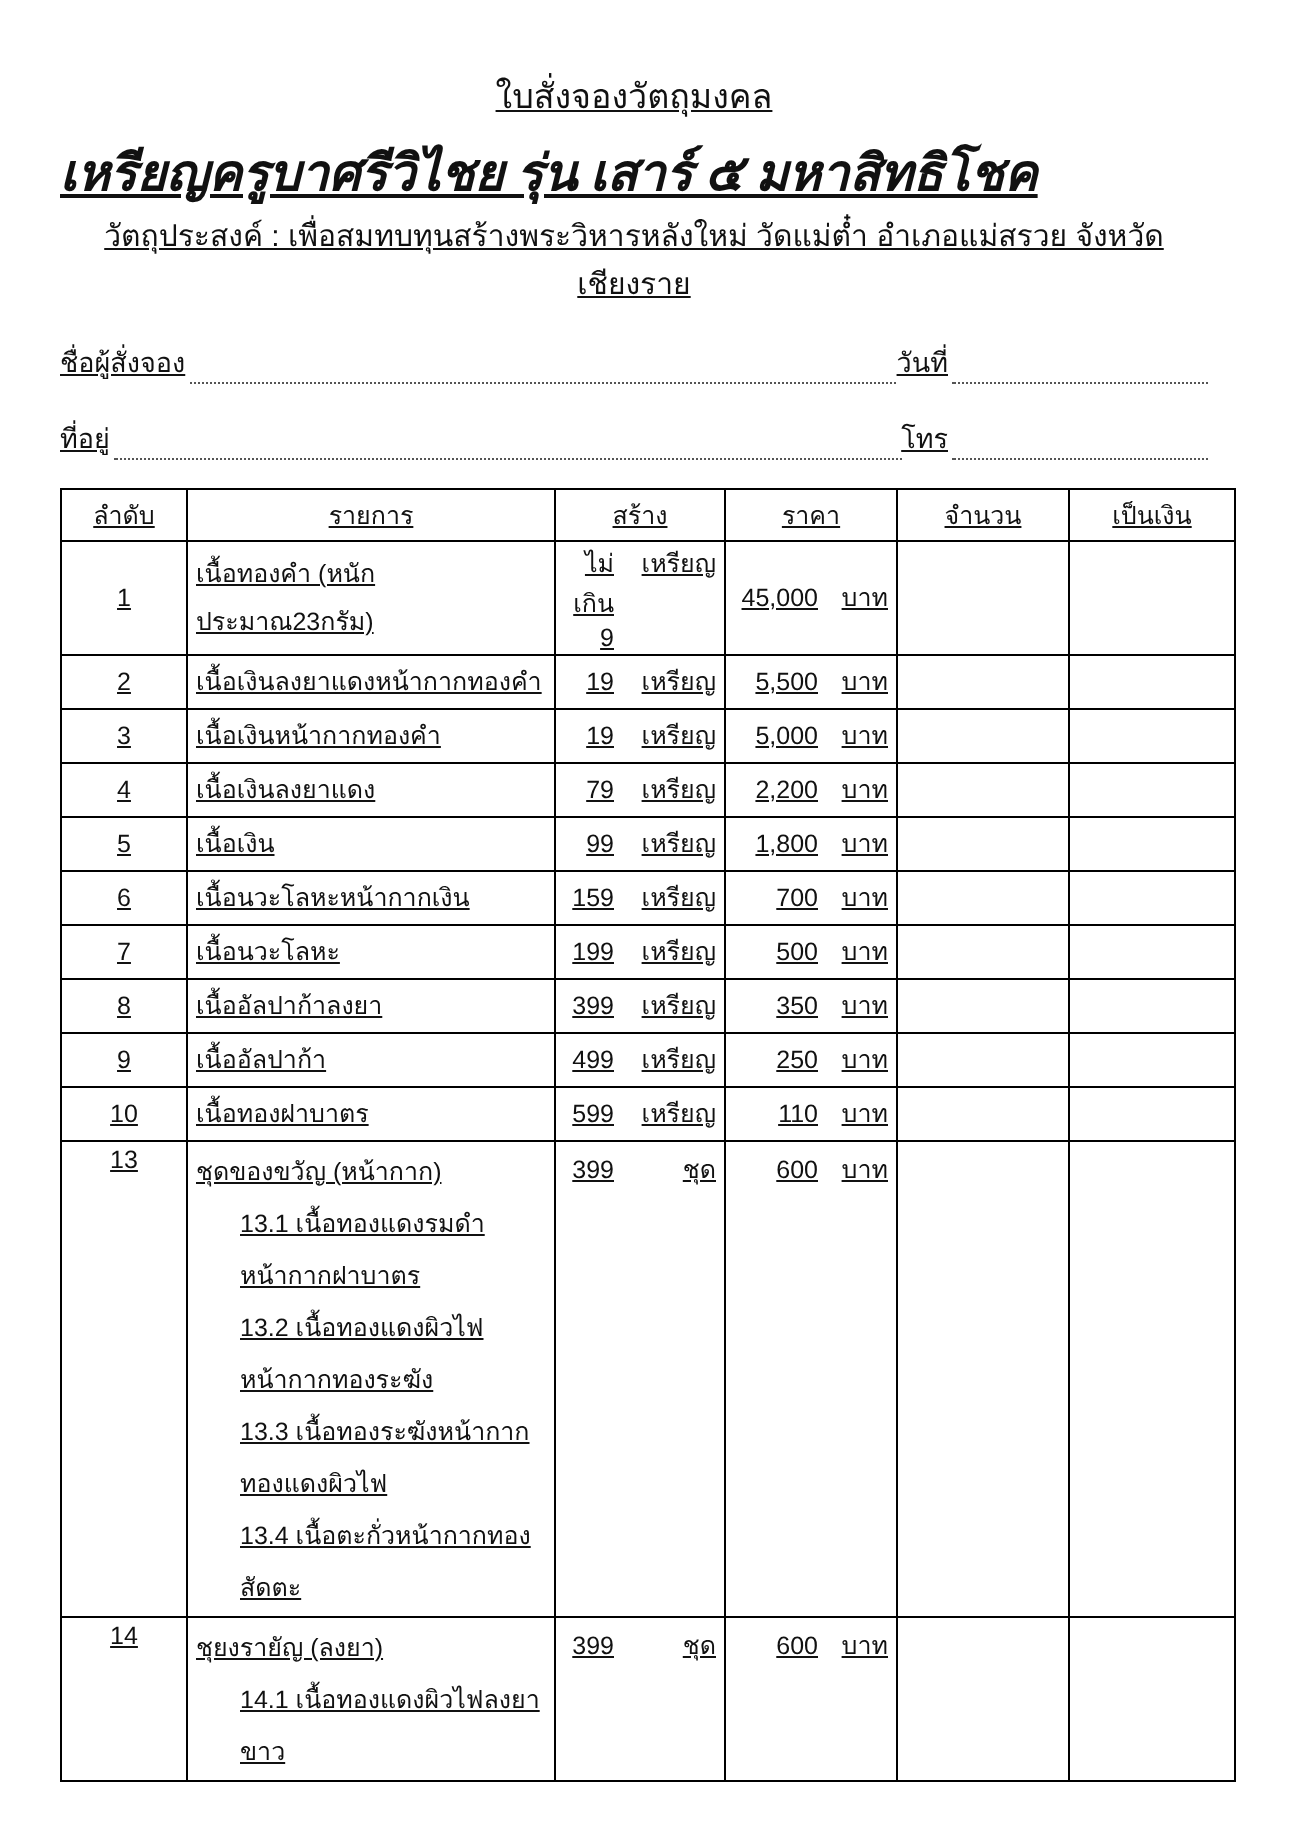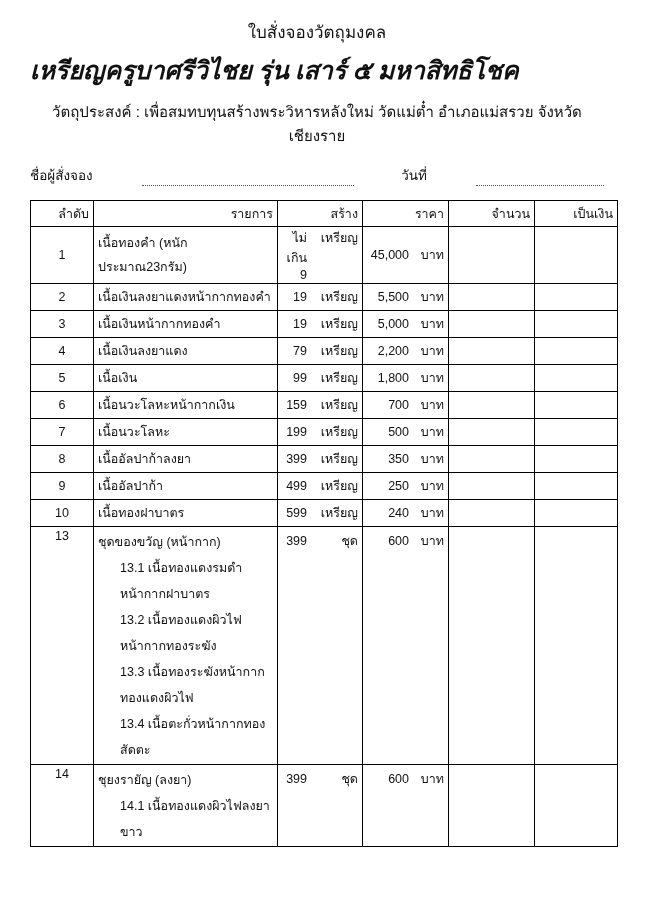--- a/index.html
+++ b/index.html
@@ -3,40 +3,40 @@
 <meta charset="utf-8">
 <style>
   * { box-sizing: border-box; }
   html,body { margin:0; padding:0; }
   body {
     width:645px; height:912px;
     background:#ffffff; color:#111;
     font-family:"Liberation Sans", sans-serif;
     font-size:13px;
   }
-  .page { width:632px; height:912px; padding:10px 28px 0 30px; overflow:hidden; }
+  .page { width:632px; height:912px; padding:26px 28px 0 30px; overflow:hidden;text-decoration:underline; }
 
   
   .title   { text-align:center; font-size:17px; margin-top:8px; }
   .subtitle{ font-size:25px; font-weight:bold; font-style:italic;
              font-family:"Liberation Serif", serif; margin-top:5px; }
-  .purpose { text-align:center; font-size:15px; margin-top:10px; }
+  .purpose { text-align:center; font-size:15px; margin-top:0; }
 
   
-  .formline { display:flex; align-items:flex-end; margin-top:16px; font-size:13.5px; white-space:nowrap;gap:47px; }
+  .formline { display:flex; align-items:flex-end; margin-top:16px; font-size:13.5px; white-space:nowrap; }
   .formline .lbl { padding-right:2px; }
   .dots { border-bottom:1px dotted #555; height:16px; }
   .grow { flex:1 1 auto; }
   .tailw { width:128px; }
 
   
   table.order { border-collapse:collapse; width:587px; margin-top:14px; table-layout:fixed; }
   table.order th, table.order td { border:1px solid #000; padding:1px 4px; font-weight:normal;
     font-size:12.5px; vertical-align:middle; overflow:hidden; }
-  table.order th { height:26px; text-align:right; }
+  table.order th { height:26px; text-align:center; }
   col.w-no   { width:63px; }
   col.w-item { width:184px; }
   col.w-qty  { width:85px; }
   col.w-price{ width:86px; }
   col.w-amt1 { width:86px; }
   col.w-amt2 { width:83px; }
   tbody tr { height:23.5px; }
   tbody tr.tall td { vertical-align:top; padding-top:2px; }
   td.c-no { text-align:center; }
   td.c-item { padding-left:7px; }
@@ -57,20 +57,26 @@
   <div class="title">ใบสั่งจองวัตถุมงคล</div>
   <div class="subtitle">เหรียญครูบาศรีวิไชย  รุ่น เสาร์ ๕ มหาสิทธิโชค</div>
   <div class="purpose">วัตถุประสงค์ : เพื่อสมทบทุนสร้างพระวิหารหลังใหม่  วัดแม่ต๋ำ  อำเภอแม่สรวย  จังหวัดเชียงราย</div>
 
   <div class="formline">
     <span class="lbl">ชื่อผู้สั่งจอง</span>
     <span class="dots grow"></span>
     <span class="lbl">วันที่</span>
     <span class="dots tailw"></span>
   </div>
+  <div class="formline">
+    <span class="lbl">ที่อยู่</span>
+    <span class="dots grow"></span>
+    <span class="lbl">โทร</span>
+    <span class="dots tailw"></span>
+  </div>
 
   <table class="order">
     <colgroup>
       <col class="w-no">
         <col class="w-item">
         <col class="w-qty">
       <col class="w-price">
         <col class="w-amt1">
         <col class="w-amt2">
     </colgroup>
@@ -271,21 +277,21 @@
             <div class="main">เนื้อทองฝาบาตร</div>
           </td>
           <td class="c-qty">
             <div class="pair">
               <span class="num">599</span>
               <span class="unit">เหรียญ</span>
             </div>
           </td>
           <td class="c-price">
             <div class="pair">
-              <span class="num">240</span>
+              <span class="num">110</span>
               <span class="unit u-baht">บาท</span>
             </div>
           </td>
           <td class="c-fill"></td>
           <td class="c-fill"></td>
         </tr>
         <tr class="tall">
           <td class="c-no">13</td>
           <td class="c-item">
             <div class="main">ชุดของขวัญ (หน้ากาก)</div>

